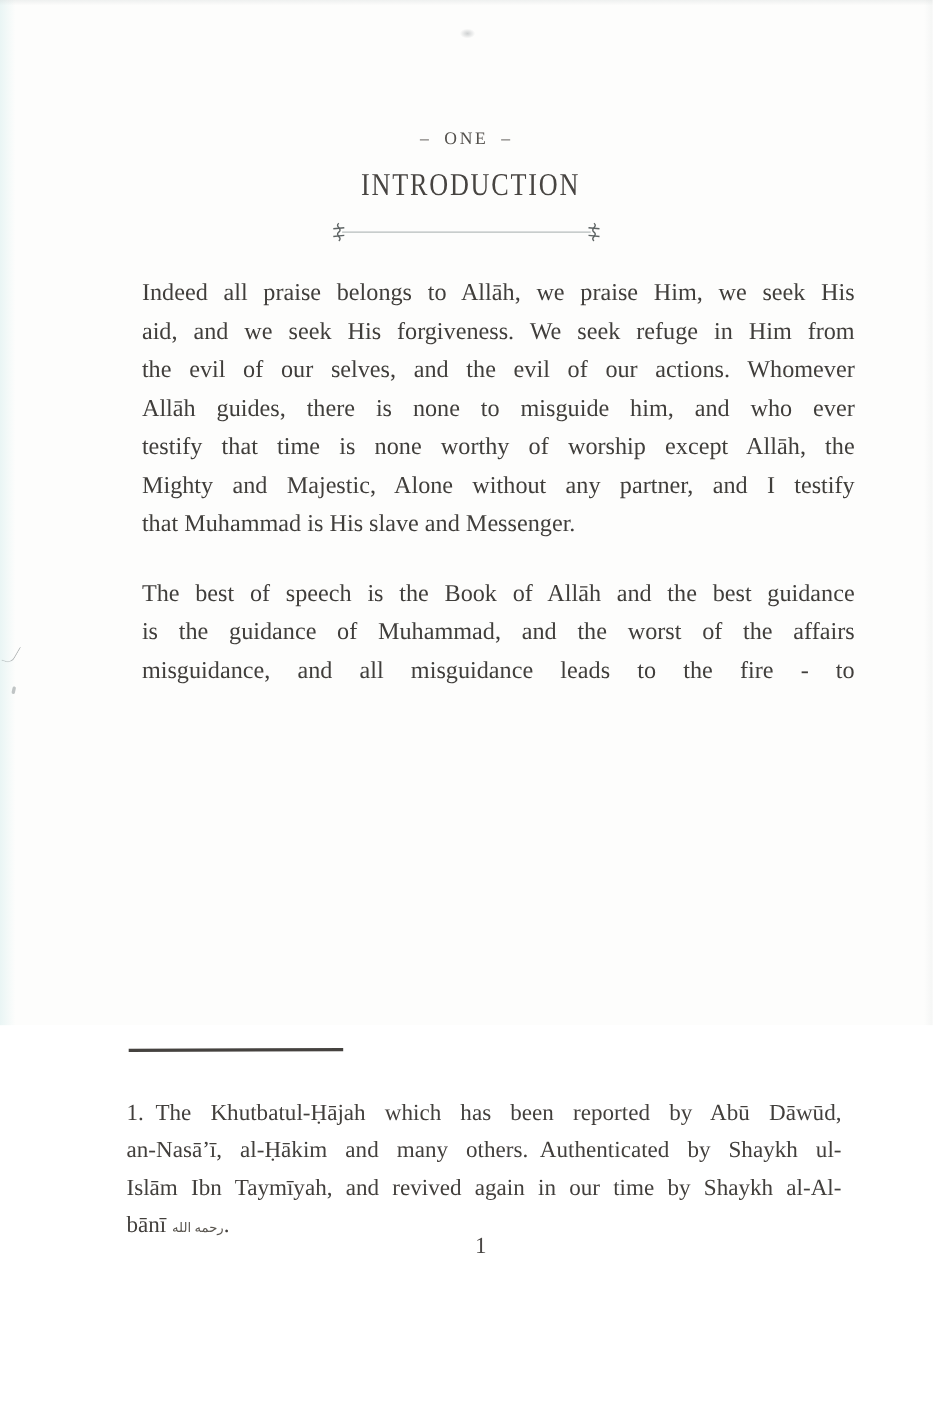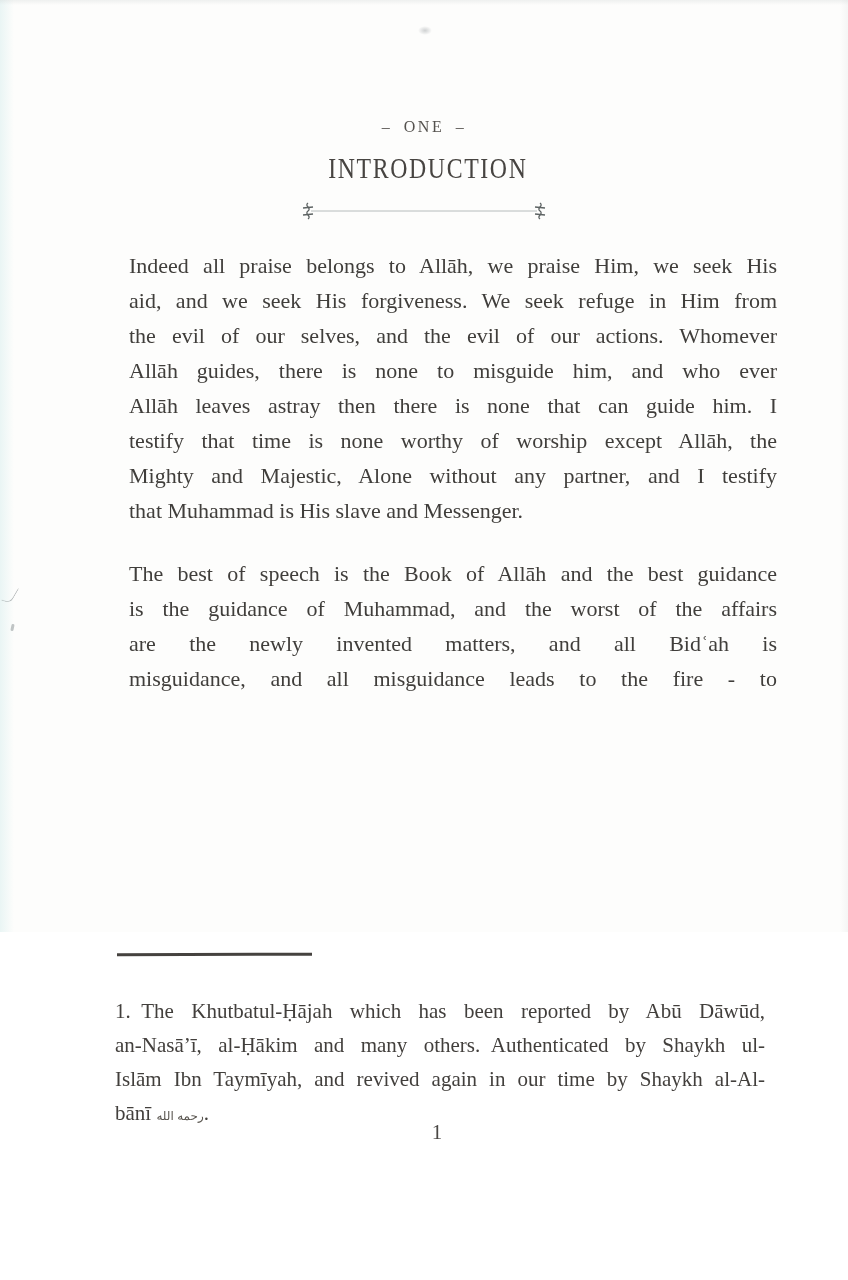--- a/index.html
+++ b/index.html
@@ -89,21 +89,21 @@
     position: absolute;
     top: 994px;
     left: 115px;
     width: 650px;
     font-size: 21px;
     line-height: 34px;
     color: #423f3c;
   }
   .fn-lastline { text-align: left; }
   .fn-honorific {
-    font-family: Liberation Sans, sans-serif;
+    font-family: Liberation Serif, serif;
     font-size: 12px;
     color: #5a5650;
   }
 
   
   .page-number {
     position: absolute;
     top: 1120px;
     left: 0;
     width: 874px; 
@@ -169,29 +169,27 @@
       </g>
     </svg>
   </div>
 
   <div class="body-text">
     <div class="para">
         <div class="jl">Indeed all praise belongs to Allāh, we praise Him, we seek His</div>
         <div class="jl">aid, and we seek His forgiveness. We seek refuge in Him from</div>
         <div class="jl">the evil of our selves, and the evil of our actions. Whomever</div>
         <div class="jl">Allāh guides, there is none to misguide him, and who ever</div>
-        <div class="jl">Allāh leaves astray then there is none that can guide him. I</div>
         <div class="jl">testify that time is none worthy of worship except Allāh, the</div>
         <div class="jl">Mighty and Majestic, Alone without any partner, and I testify</div>
         <div class="jl jl-last">that Muhammad is His slave and Messenger.</div>
       </div>
     <div class="para">
         <div class="jl">The best of speech is the Book of Allāh and the best guidance</div>
         <div class="jl">is the guidance of Muhammad, and the worst of the affairs</div>
-        <div class="jl">are the newly invented matters, and all Bidʿah is</div>
         <div class="jl">misguidance, and all misguidance leads to the fire - to</div>
       </div>
   </div>
 
   <div class="footnote-rule"></div>
 
   <div class="fn">
     <div>
         <div class="jl">1. The Khutbatul-Ḥājah which has been reported by Abū Dāwūd,</div>
         <div class="jl">an-Nasā’ī, al-Ḥākim and many others. Authenticated by Shaykh ul-</div>

